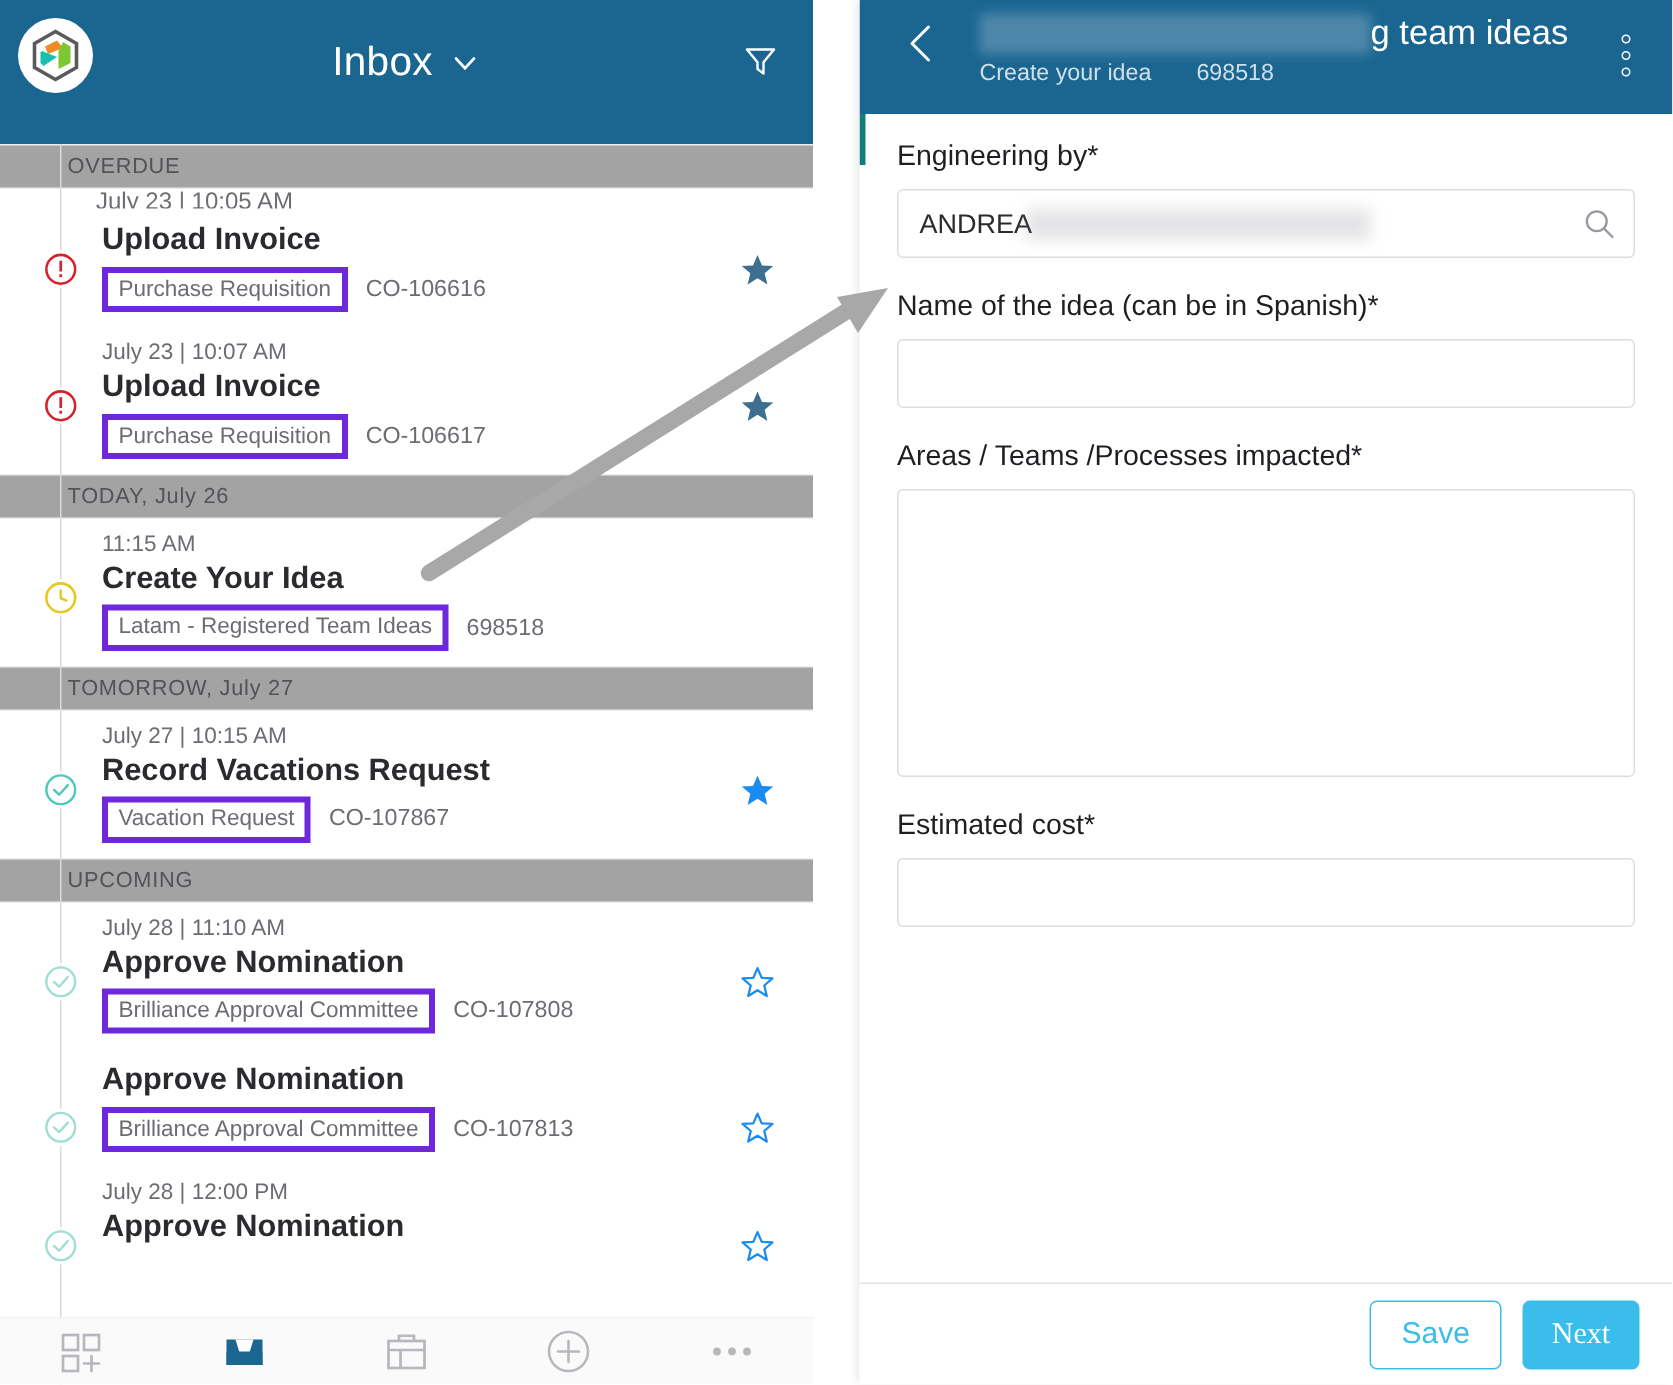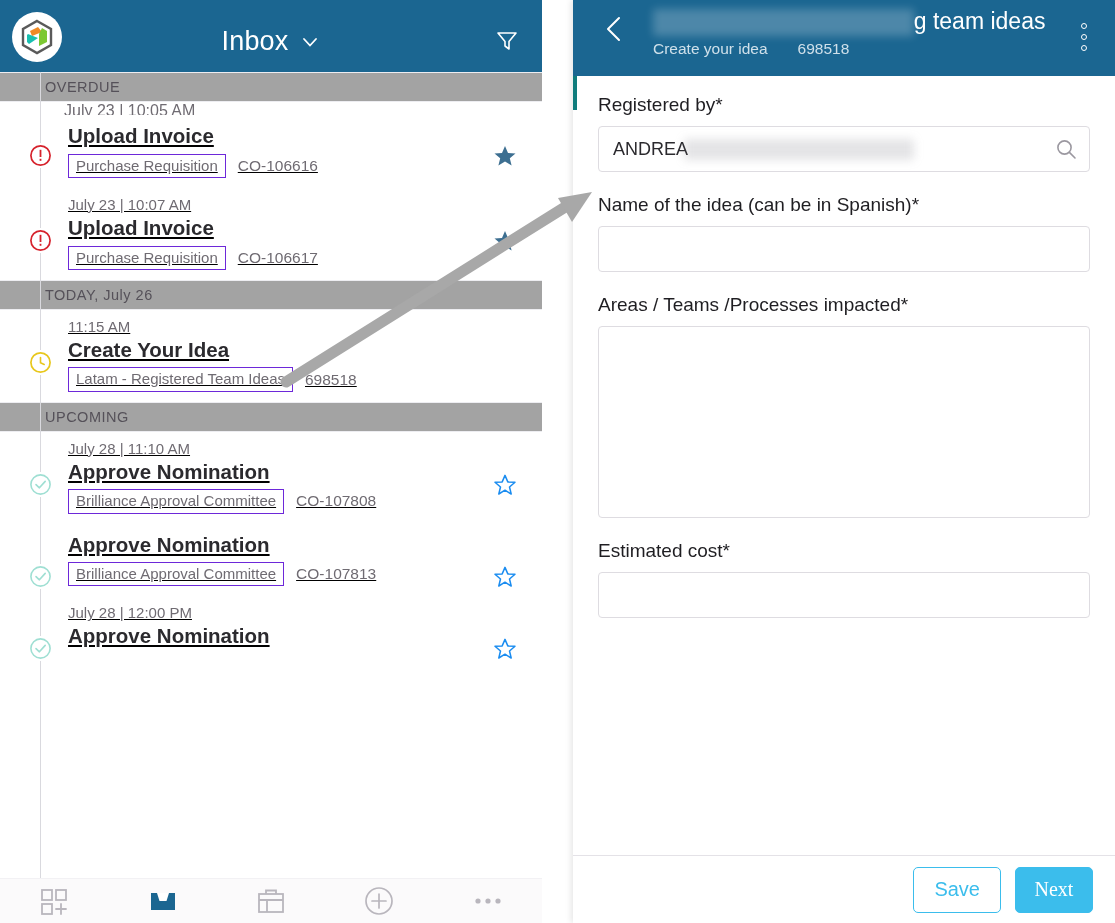--- a/index.html
+++ b/index.html
@@ -13,21 +13,21 @@
 
   
   #left-panel {
     position: absolute; left: 0; top: 0;
     width: 542px; height: 923px;
     background: #ffffff;
     overflow: hidden;
   }
   #left-header {
     position: relative;
-    height: 72px;
+    height: 96px;
     background: #1b6691;
     display: flex; align-items: center;
   }
   #brand-logo {
     position: absolute; left: 12px; top: 12px;
     width: 50px; height: 50px;
     border-radius: 50%;
     background: #ffffff;
     display: flex; align-items: center; justify-content: center;
   }
@@ -59,29 +59,29 @@
     background: #a3a3a3;
     border-top: 1px solid #ededf1;
     border-bottom: 1px solid #ededf1;
     font-size: 14.5px;
     color: #555159;
     letter-spacing: .5px;
     padding: 6px 0 6px 45px;
     height: 30px;
     display: flex; align-items: center;
   }
-  .task-item { position: relative; padding: 8px 0 10px 68px; text-decoration: underline; }
+  .task-item { position: relative; padding: 8px 0 10px 68px; }
   .task-time { font-size: 15px; color: #6f6b72; margin-bottom: 2px; }
   .task-title {
     font-size: 20.5px; font-weight: bold; color: #2b2a2e;
     line-height: 1.25; margin-bottom: 5px;
   }
   .task-meta { display: flex; align-items: center; gap: 12px; }
   .task-chip {
-    border: 1px solid #6d28d9;
+    border: 4px solid #6d28d9;
     color: #6f6b72;
     font-size: 15px;
     padding: 2px 7px 3px 7px;
     line-height: 1.15;
     white-space: nowrap;
   }
   .task-code { font-size: 15.5px; color: #6f6b72; }
   .status-icon {
     position: absolute; left: 28px; top: 28px;
     width: 25px; height: 25px;
@@ -345,21 +345,41 @@
             <path d="M11.5 6.6 L11.5 11.8 L15.2 13.4" fill="none" stroke="#e8c71c" stroke-width="1.6" stroke-linecap="round"></path>
           </svg>
         </div>
         <div class="task-title">Create Your Idea</div>
         <div class="task-meta">
           <span class="task-chip">Latam - Registered Team Ideas</span>
           <span class="task-code">698518</span>
         </div>
       </div>
 
-
+      <div class="group-head">TOMORROW, July 27</div>
+
+      <div class="task-item">
+        <div class="task-time">July 27 | 10:15 AM</div>
+        <div class="status-icon" style="top:40px">
+          <svg width="23" height="23" viewBox="0 0 23 23">
+            <circle cx="11.5" cy="11.5" r="9.6" fill="none" stroke="#4ec9b6" stroke-width="1.6"></circle>
+            <path d="M7 11.6 L10.4 14.8 L16.2 8.4" fill="none" stroke="#4ec9b6" stroke-width="1.6" stroke-linecap="round" stroke-linejoin="round"></path>
+          </svg>
+        </div>
+        <div class="task-title">Record Vacations Request</div>
+        <div class="task-meta">
+          <span class="task-chip">Vacation Request</span>
+          <span class="task-code">CO-107867</span>
+        </div>
+        <div class="star-btn" style="top:40px">
+          <svg width="24" height="24" viewBox="0 0 24 24">
+            <polygon points="12,2 15,9 22.5,9.4 16.8,14.2 18.6,21.6 12,17.5 5.4,21.6 7.2,14.2 1.5,9.4 9,9" fill="#1a8cf0"></polygon>
+          </svg>
+        </div>
+      </div>
 
       <div class="group-head">UPCOMING</div>
 
       <div class="task-item">
         <div class="task-time">July 28 | 11:10 AM</div>
         <div class="status-icon" style="top:40px">
           <svg width="23" height="23" viewBox="0 0 23 23">
             <circle cx="11.5" cy="11.5" r="9.6" fill="none" stroke="#9fdfd3" stroke-width="1.6"></circle>
             <path d="M7 11.6 L10.4 14.8 L16.2 8.4" fill="none" stroke="#9fdfd3" stroke-width="1.6" stroke-linecap="round" stroke-linejoin="round"></path>
           </svg>
@@ -473,21 +493,21 @@
         <span class="dot-ring"></span>
         <span class="dot-ring"></span>
       </div>
     </div>
 
     <div id="modal-accent"></div>
 
     <div id="form-body">
 
       <div class="field">
-        <span class="field-label">Registered by*</span>
+        <span class="field-label">Engineering by*</span>
         <div class="input-wrap">
           <div class="text-input">
             <span class="input-value">ANDREA</span>
               <span class="input-value redact-inline">██████████████████</span>
           </div>
           <div class="search-icon-btn">
             <svg width="22" height="22" viewBox="0 0 22 22">
               <circle cx="9.5" cy="9.5" r="6.6" fill="none" stroke="#9b98a0" stroke-width="1.6"></circle>
               <path d="M14.4 14.4 L20 20" stroke="#9b98a0" stroke-width="1.6" stroke-linecap="round"></path>
             </svg>

